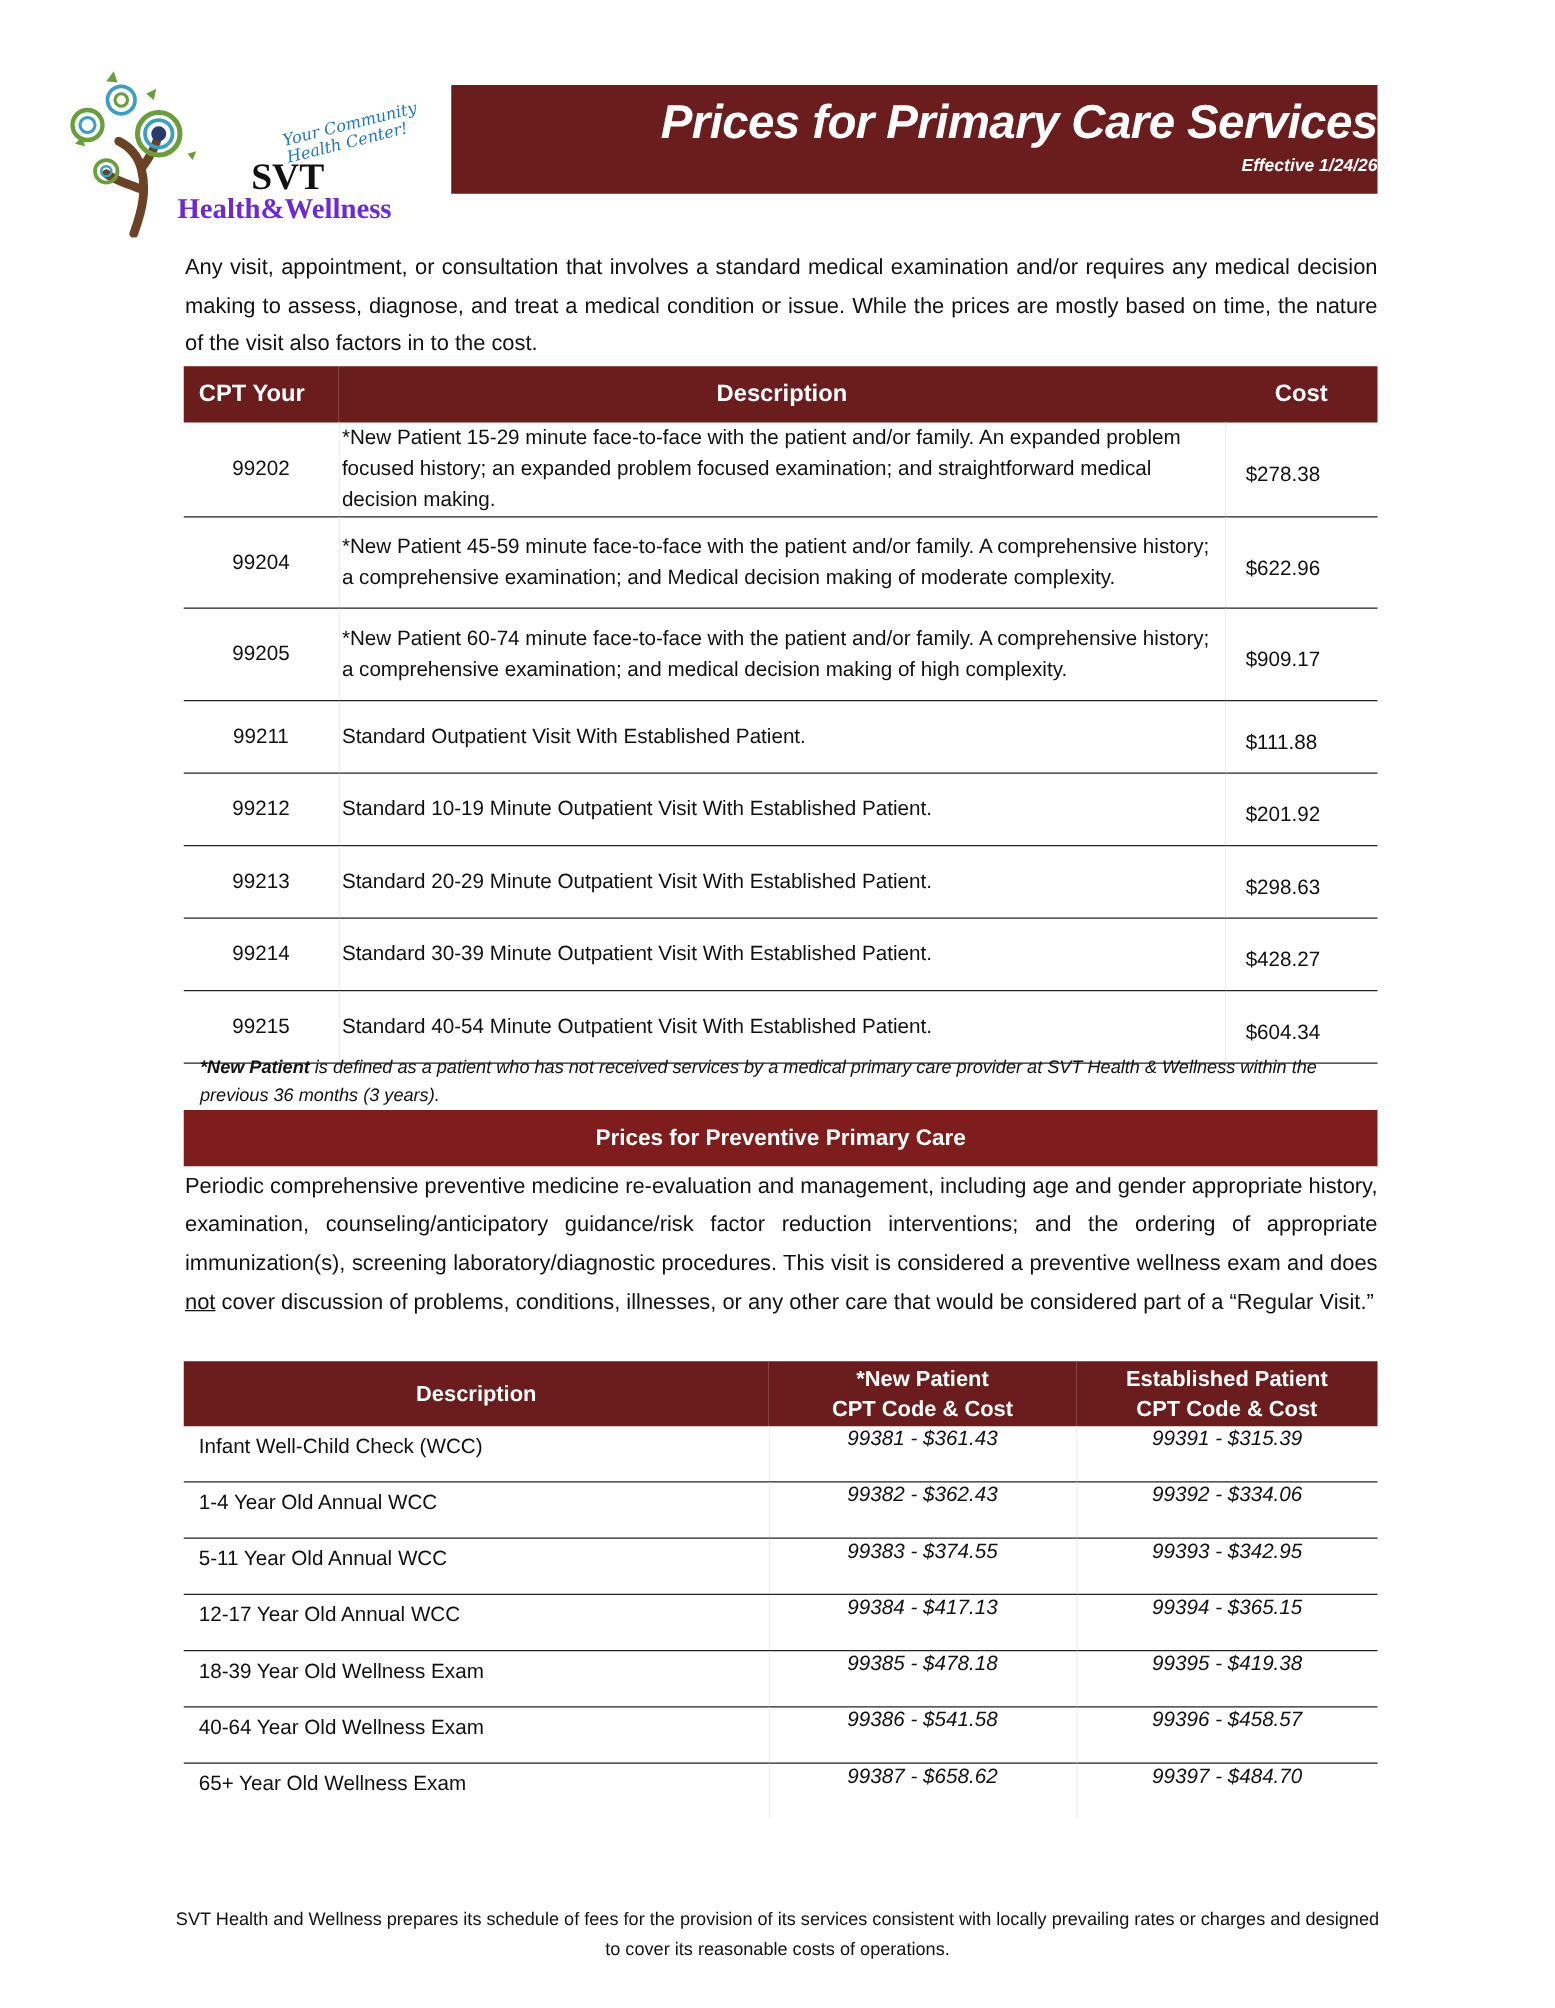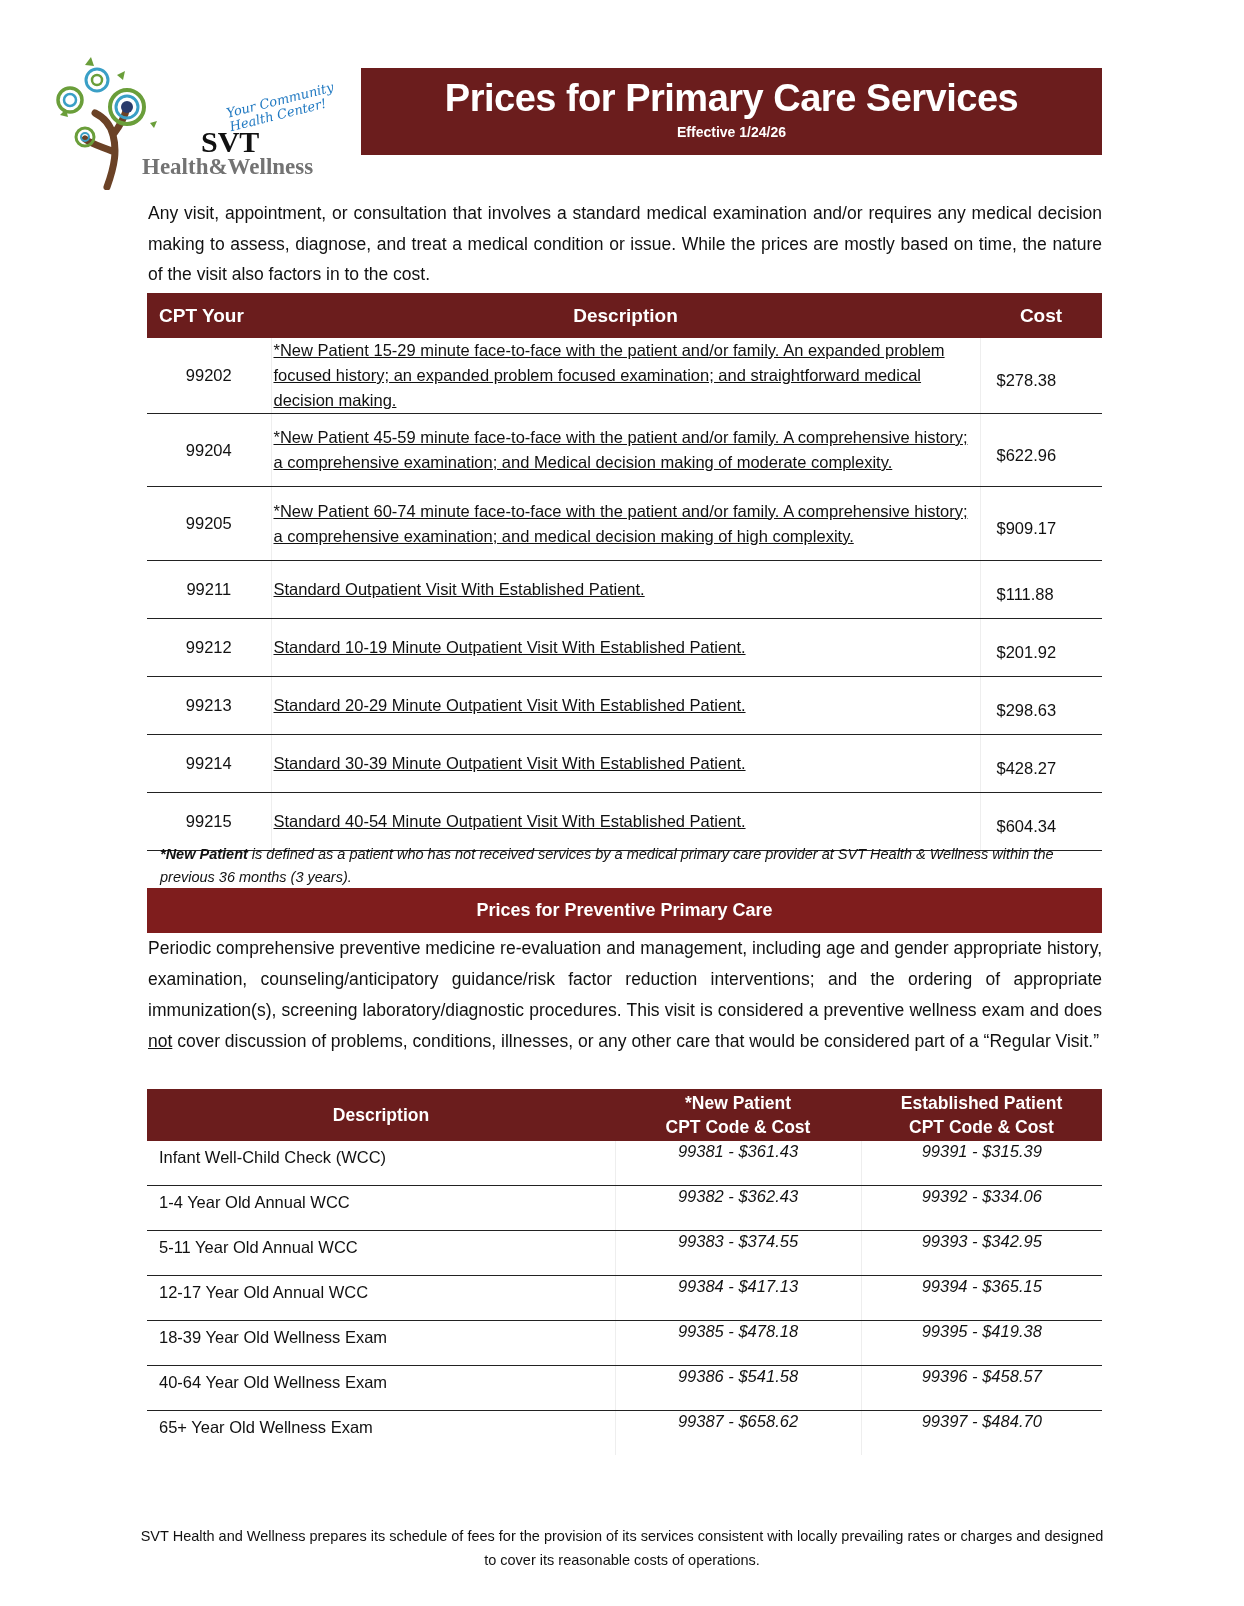--- a/index.html
+++ b/index.html
@@ -8,38 +8,38 @@
     font-family: "Liberation Sans", sans-serif; color: #111;
   }
   .logo { position: absolute; left: 55px; top: 55px; width: 270px; height: 135px; }
   .logo svg { position: absolute; left: 0; top: 0; }
   .logo .tag { position: absolute; left: 170px; top: 52px; color: #1f78c1;
     font-family: "DejaVu Serif", serif; font-style: italic; font-size: 13px; line-height: 14px;
     transform: rotate(-14deg); transform-origin: left top; white-space: nowrap; }
   .logo .svt { position: absolute; left: 98px; top: 72px; font-family: "Liberation Serif", serif;
     font-weight: bold; font-size: 30px; line-height: 30px; color: #111; margin-left: 48px; }
   .logo .hw { position: absolute; left: 87px; top: 99px; font-family: "Liberation Serif", serif;
-    font-weight: bold; font-size: 23px; line-height: 26px; color: #737373; white-space: nowrap; }
+    font-weight: bold; font-size: 23px; line-height: 26px; color: #6d28d9; white-space: nowrap; }
 
   .banner { position: absolute; left: 361px; top: 68px; width: 741px; height: 87px;
-    background: #6b1d1d; color: #fff; text-align: center; }
+    background: #6b1d1d; color: #fff; text-align: right; font-style: italic; }
   .banner .t { font-weight: bold; font-size: 38px; line-height: 48px; margin-top: 6px; letter-spacing: -0.5px; }
   .banner .e { font-weight: bold; font-size: 14px; line-height: 20px; }
 
   .intro { position: absolute; left: 148px; top: 198px; width: 954px; font-size: 17.5px;
     line-height: 30.5px; text-align: justify; }
 
   table { border-collapse: collapse; position: absolute; left: 147px; width: 955px; }
   .t1 { top: 293px; }
   .t1 th { background: #6b1d1d; color: #fff; font-weight: bold; font-size: 19px; height: 45px; padding: 0 12px; }
   .t1 th.code { width: 100px; text-align: left; }
   .t1 th.cost { width: 98px; text-align: center; }
   .t1 td { border-bottom: 1.5px solid #222; font-size: 16.5px; line-height: 25px; vertical-align: middle; }
   .t1 td.code { text-align: center; padding: 16px 10px; }
-  .t1 td.desc { padding: 0 10px 0 2px; border-left: 1px solid #eee; text-decoration: underline; }
+  .t1 td.desc { padding: 0 10px 0 2px; border-left: 1px solid #eee; }
   .t1 td.cost { padding: 10px 10px 0 16px; border-left: 1px solid #eee; }
 
   .note { position: absolute; left: 160px; top: 843px; width: 900px; font-size: 14.5px;
     line-height: 23px; font-style: italic; }
   .note b { font-weight: bold; }
 
   .sub { position: absolute; left: 147px; top: 888px; width: 955px; height: 45px;
     background: #7f1d1d; color: #fff; text-align: center; font-weight: bold;
     font-size: 18px; line-height: 45px; }
 

